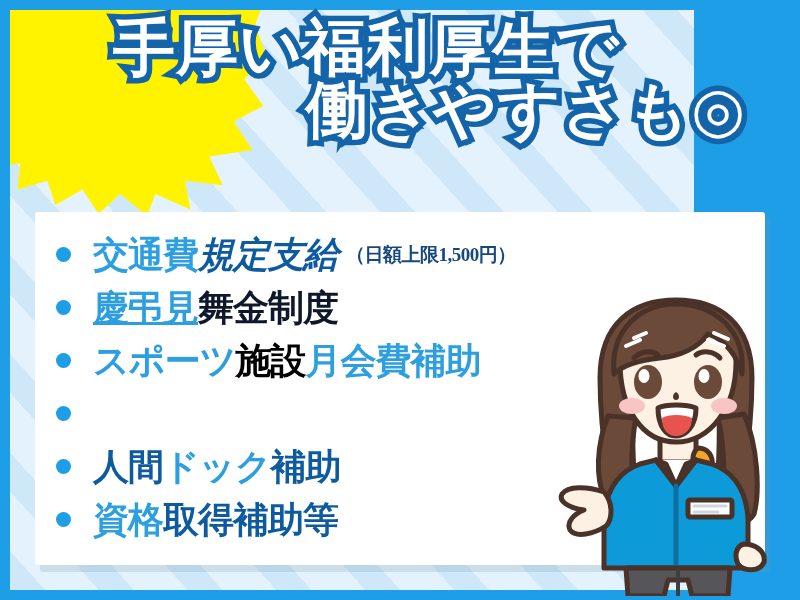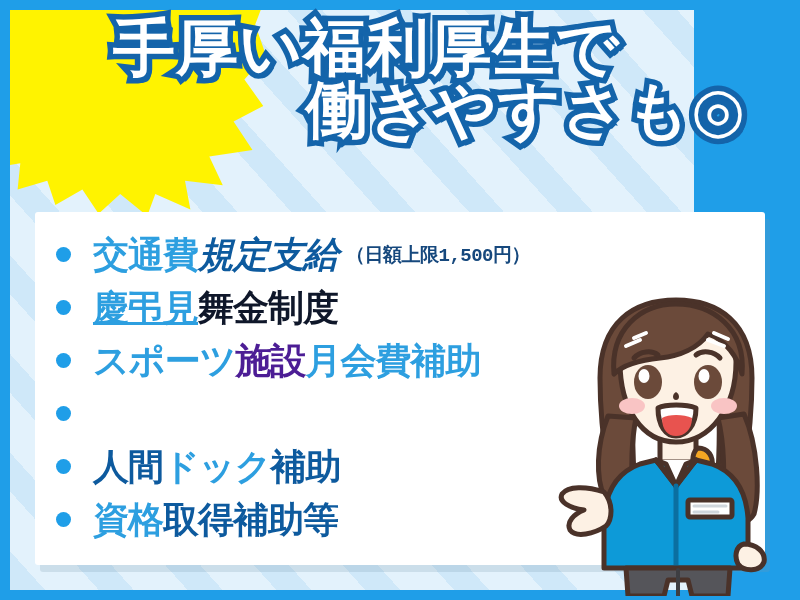--- a/index.html
+++ b/index.html
@@ -109,21 +109,21 @@
     font-family:"DejaVu Sans", sans-serif;
     font-weight:bold;
     font-size:36px;
     line-height:1;
     letter-spacing:-1px;
     white-space:nowrap;
   }
   .seg-light { color:#2d9fe0; }
   .seg-dark  { color:#0d5a9e; }
   .note {
-    font-family:Liberation Mono, monospace;
+    font-family:Liberation Serif, serif;
     font-weight:bold;
     font-size:19px;
     color:#16487d;
     letter-spacing:-0.5px;
     margin-left:8px;
     white-space:nowrap;
   }
 
   
   #character {
@@ -163,21 +163,21 @@
     <div class="row">
       <span class="dot" style="background: rgb(31, 158, 232);"></span>
       <span class="label">
         <span class="seg-light" style="color: rgb(45, 159, 224); text-decoration: underline;">慶弔見</span><span class="seg-dark" style="color: #0f172a;">舞金制度</span>
       </span>
     </div>
 
     <div class="row">
       <span class="dot" style="background: rgb(31, 158, 232);"></span>
       <span class="label">
-        <span class="seg-light" style="color: rgb(45, 159, 224);">スポーツ</span><span class="seg-dark" style="color: #4c1d95;">施設</span><span class="seg-light" style="color: rgb(45, 159, 224);">月会費補助</span>
+        <span class="seg-light" style="color: rgb(45, 159, 224);">スポーツ</span><span class="seg-dark" style="color: #000000;">施設</span><span class="seg-light" style="color: rgb(45, 159, 224);">月会費補助</span>
       </span>
     </div>
 
     <div class="row">
       <span class="dot" style="background: rgb(31, 158, 232);"></span>
     </div>
 
     <div class="row">
       <span class="dot" style="background: rgb(31, 158, 232);"></span>
       <span class="label">

